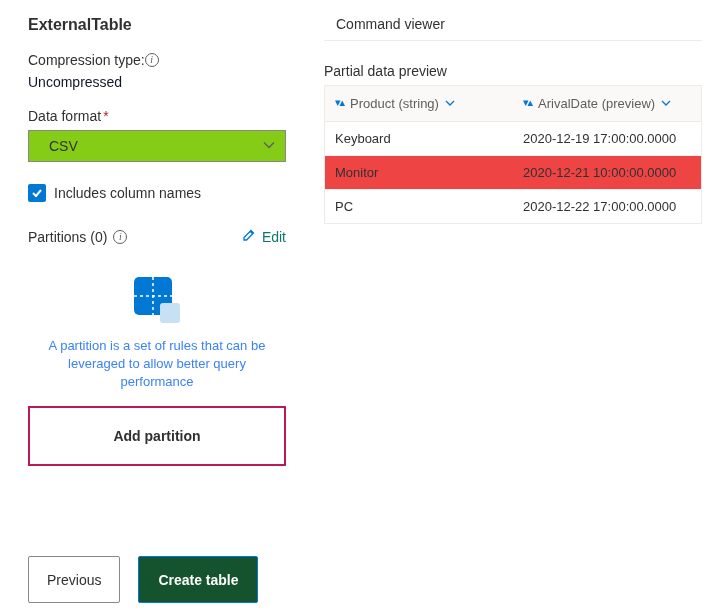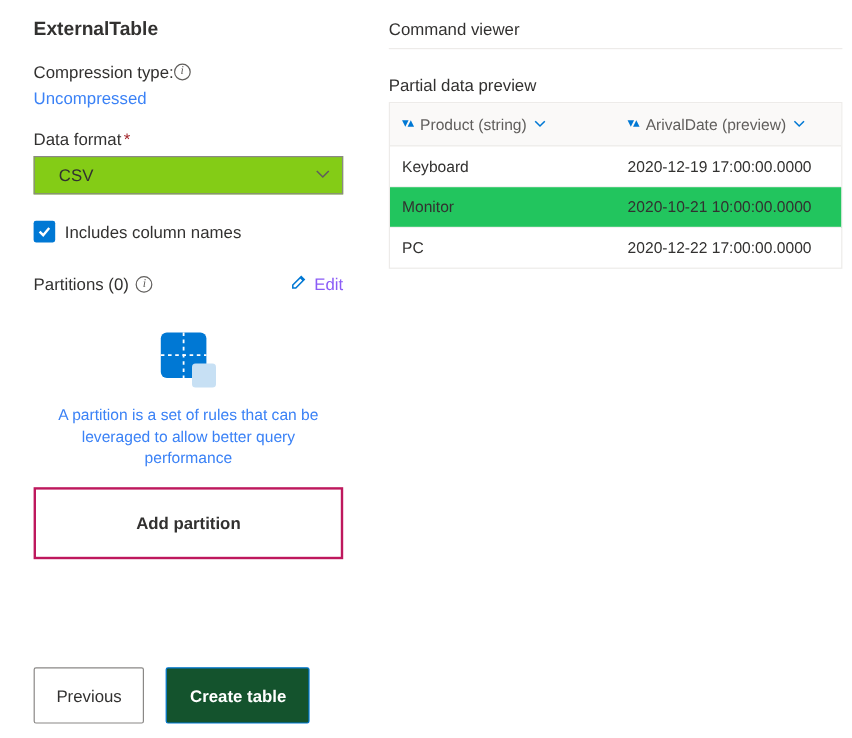--- a/index.html
+++ b/index.html
@@ -21,21 +21,21 @@
     flex-direction: column;
   }
   .right {
     flex: 1;
     padding: 16px 8px 12px 12px;
     display: flex;
     flex-direction: column;
   }
   .title { font-weight: 600; font-size: 16px; margin-bottom: 18px; }
   .field-label { font-size: 14px; margin-bottom: 6px; display: flex; align-items: center; gap: 0; }
-  .field-value { font-size: 14px; color: #3b82f6; margin-bottom: 18px; }
+  .field-value { font-size: 14px; color: #0f172a; margin-bottom: 18px; }
   .required { color: #a4262c; margin-left: 2px; }
   .info-icon {
     display: inline-flex; align-items: center; justify-content: center;
     width: 14px; height: 14px; border: 1px solid #605e5c; border-radius: 50%;
     font-size: 10px; line-height: 1; color: #605e5c; font-style: italic; font-family: serif;
   }
   .select {
     position: relative;
     border: 1px solid #8a8886;
     height: 32px;
@@ -50,47 +50,47 @@
     position: absolute; right: 10px; top: 50%; transform: translateY(-50%);
   }
   .checkbox-row { display: flex; align-items: center; gap: 8px; margin-bottom: 26px; }
   .checkbox {
     width: 18px; height: 18px; background: #0078d4; border-radius: 2px;
     display: flex; align-items: center; justify-content: center;
   }
   .checkbox svg { display: block; }
   .row-head { display: flex; align-items: center; justify-content: space-between; margin-bottom: 20px; }
   .row-head .lbl { display: flex; align-items: center; gap: 6px; }
-  .edit-link { display: flex; align-items: center; gap: 6px; color: #8b5cf6; cursor: pointer; }
+  .edit-link { display: flex; align-items: center; gap: 6px; color: #0f766e; cursor: pointer; }
   .partition-illus { display: flex; justify-content: center; margin: 8px 0 10px; }
   .partition-desc { text-align: center; font-size: 13px; color: #3b82f6; line-height: 1.4; padding: 0 6px; margin-bottom: 14px;}
   .add-partition-wrap { border: 2px solid #be185d; padding: 14px; margin-bottom: auto;}
   .add-partition {
     text-align: center; padding: 6px 0; font-weight: 600; cursor: pointer;
     background: #fff;
   }
   .footer { display: flex; gap: 18px; margin-top: 18px; align-items: center; }
   .btn {
     height: 47px; padding: 0 18px; display: inline-flex; align-items: center; justify-content: center;
     font-size: 14px; cursor: pointer; border-radius: 2px;
   }
   .btn-default { border: 1px solid #8a8886; background: #fff; color: #323130; min-width: 92px;}
   .btn-primary { border: 1px solid #0078d4; background: #14532d; color: #fff; font-weight: 600; min-width: 120px;}
-  .right-title { font-size: 14px; color: #323130; margin-bottom: 8px;}
+  .right-title { font-size: 14px; color: #323130; margin-bottom: 8px; margin-left: 12px;}
   .right-divider { border-top: 1px solid #edebe9; margin-bottom: 22px;}
   .preview-label { font-size: 14px; margin-bottom: 6px; }
   .table { border: 1px solid #edebe9; }
   .thead { display: flex; background: #faf9f8; border-bottom: 1px solid #edebe9;}
   .th { flex: 1; padding: 10px 10px; display: flex; align-items: center; gap: 6px; font-size: 13px; color: #605e5c;}
   .th .chev-s { color: #0078d4; }
   .filter-glyph { color:#0078d4; font-size:11px; letter-spacing:-1px; position:relative; top:-1px;}
   .trow { display: flex; border-bottom: 1px solid #f3f2f1; }
   .trow:last-child { border-bottom: none; }
   .td { flex: 1; padding: 9px 10px; font-size: 13px;}
-  .trow.alt { background: #22c55e; }
+  .trow.alt { background: #ef4444; }
   svg { overflow: visible; }
 </style>
 </head>
 <body>
 
 <div class="layout">
   <div class="left">
     <div class="title">ExternalTable</div>
 
     <div class="field-label">
@@ -182,21 +182,21 @@
               </svg>
           </span>
         </div>
       </div>
       <div class="trow">
         <div class="td">Keyboard</div>
         <div class="td">2020-12-19 17:00:00.0000</div>
       </div>
       <div class="trow alt">
         <div class="td">Monitor</div>
-        <div class="td">2020-10-21 10:00:00.0000</div>
+        <div class="td">2020-12-21 10:00:00.0000</div>
       </div>
       <div class="trow">
         <div class="td">PC</div>
         <div class="td">2020-12-22 17:00:00.0000</div>
       </div>
     </div>
   </div>
 </div>
 
 </body></html>

